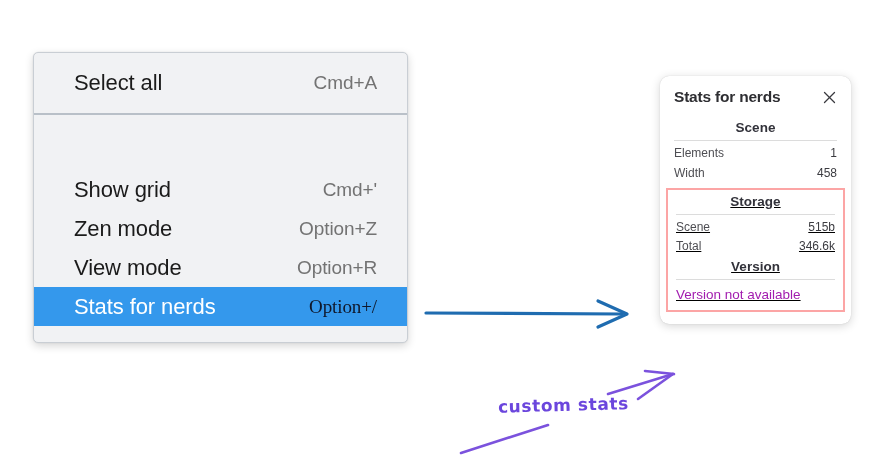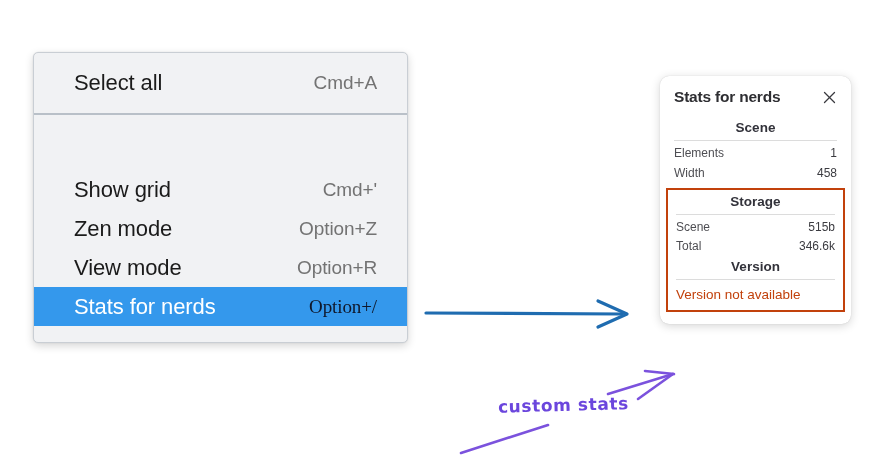--- a/index.html
+++ b/index.html
@@ -120,28 +120,29 @@
     font-size: 12px;
     color: #4b4b50;
     padding: 3px 0;
     line-height: 1.15;
   }
   .stat-row .sr-label { color: #4e4e53; }
   .stat-row .sr-value { color: #3b3b40; }
 
   
   .highlight-box {
-    border: 2px solid #c2410c;
+    border: 2px solid #fca5a5;
     margin: 4px -8px 0 -8px;
     padding: 2px 8px 7px 8px;
     box-sizing: border-box;
+    text-decoration: underline;
   }
   .version-text {
     font-size: 13.5px;
-    color: #c2410c;
+    color: #a21caf;
     padding: 4px 0 1px 0;
   }
 
   
   #annotations {
     position: absolute;
     left: 0; top: 0;
     width: 873px;
     height: 461px;
     pointer-events: none;

